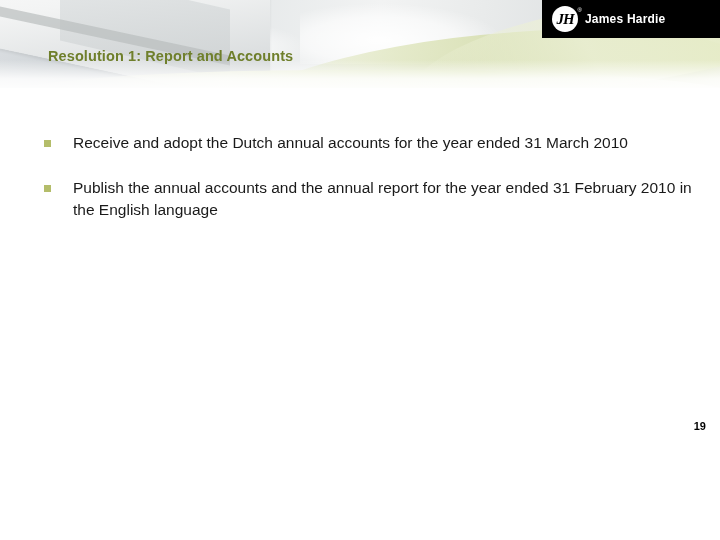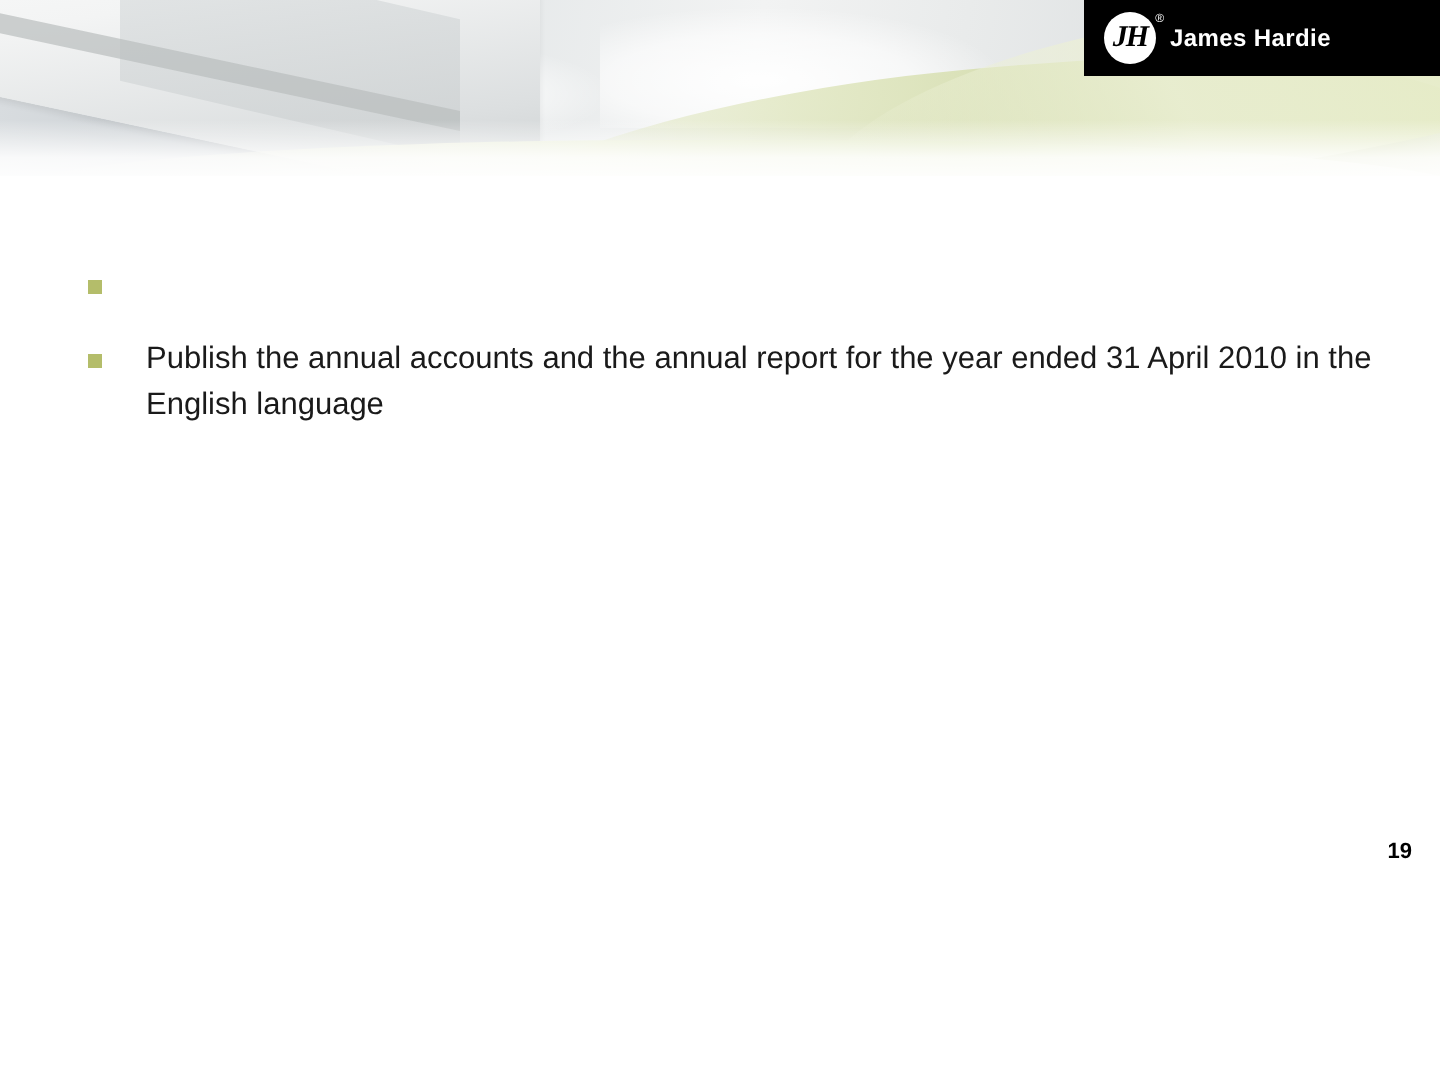--- a/index.html
+++ b/index.html
@@ -220,26 +220,28 @@
   </div>
 
   <div class="logo-box">
     <div class="logo-mark">
       <span class="jh">JH</span>
       <span class="logo-reg">®</span>
     </div>
     <span class="logo-text">James Hardie</span>
   </div>
 
+  <div class="slide-title">Resolution 1: Report and Accounts</div>
 
   <div class="body">
     <div class="bullet-row">
       <span class="bullet-marker"></span>
+      <span class="bullet-text">Receive and adopt the Dutch annual accounts for the year ended 31 March 2010</span>
     </div>
     <div class="bullet-row">
       <span class="bullet-marker"></span>
-      <span class="bullet-text">Publish the annual accounts and the annual report for the year ended 31 April 2010 in the English language</span>
+      <span class="bullet-text">Publish the annual accounts and the annual report for the year ended 31 February 2010 in the English language</span>
     </div>
   </div>
 
   <div class="page-number">19</div>
 
 </div>
 
 </body></html>

